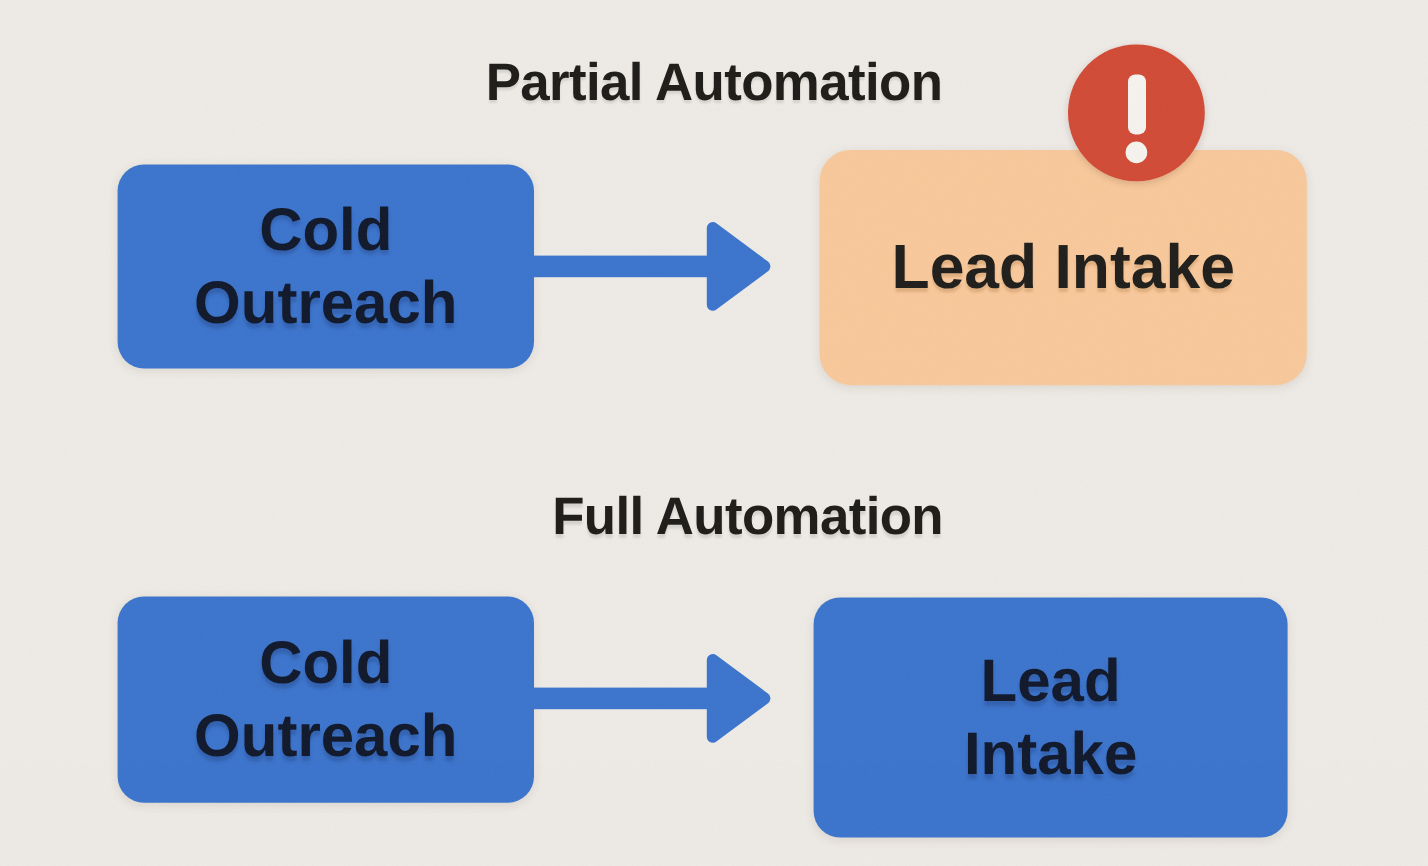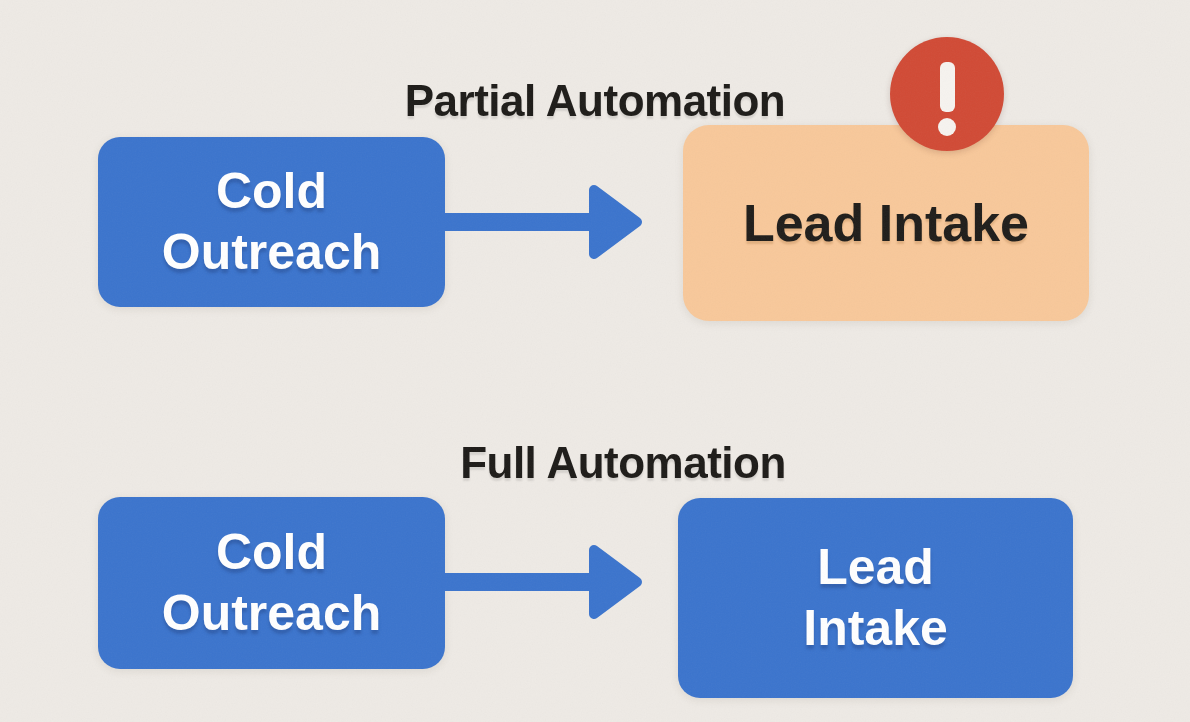--- a/index.html
+++ b/index.html
@@ -25,38 +25,37 @@
     position: absolute;
     left: 0;
     width: 1190px;
     text-align: center;
     font-size: 44px;
     font-weight: 700;
     letter-spacing: -0.5px;
     color: #1d1b18;
     text-shadow: 0 3px 2px rgba(0,0,0,0.10);
     white-space: nowrap;
-    margin-top: 32px;
   }
   #title-partial { top: 44px; }
   #title-full    { top: 406px; padding-left: 28px; }
 
   .node {
     position: absolute;
     display: flex;
     flex-direction: column;
     align-items: center;
     justify-content: center;
     text-align: center;
     font-weight: 700;
     box-shadow: 0 2px 8px rgba(70,60,40,0.10);
   }
   .node-blue {
     background: #3b74cd;
-    color: #ffffff;
+    color: #0f172a;
     border-radius: 22px;
     text-shadow: 0 4px 3px rgba(28,56,118,0.35);
   }
   .node-peach {
     background: #f8c89a;
     color: #1f1d1a;
     border-radius: 26px;
     text-shadow: 0 3px 2px rgba(130,75,20,0.20);
   }
   .node-line { font-size: 50px; line-height: 1.22; }

